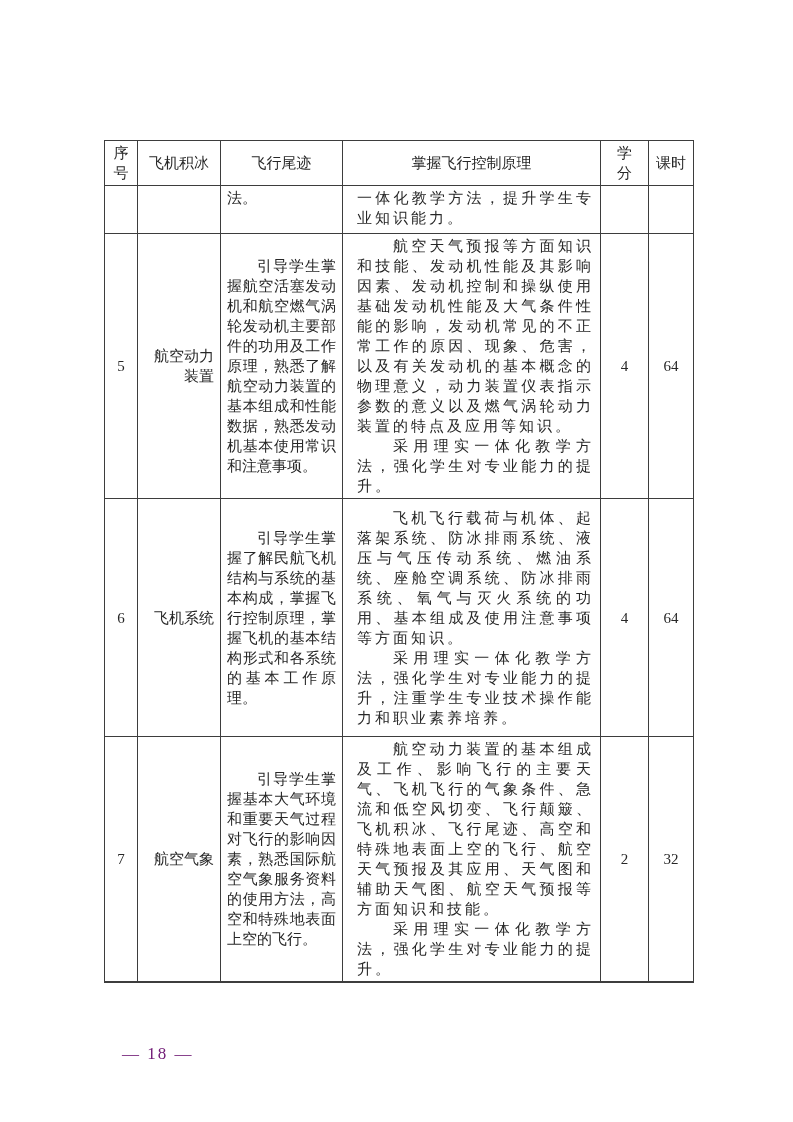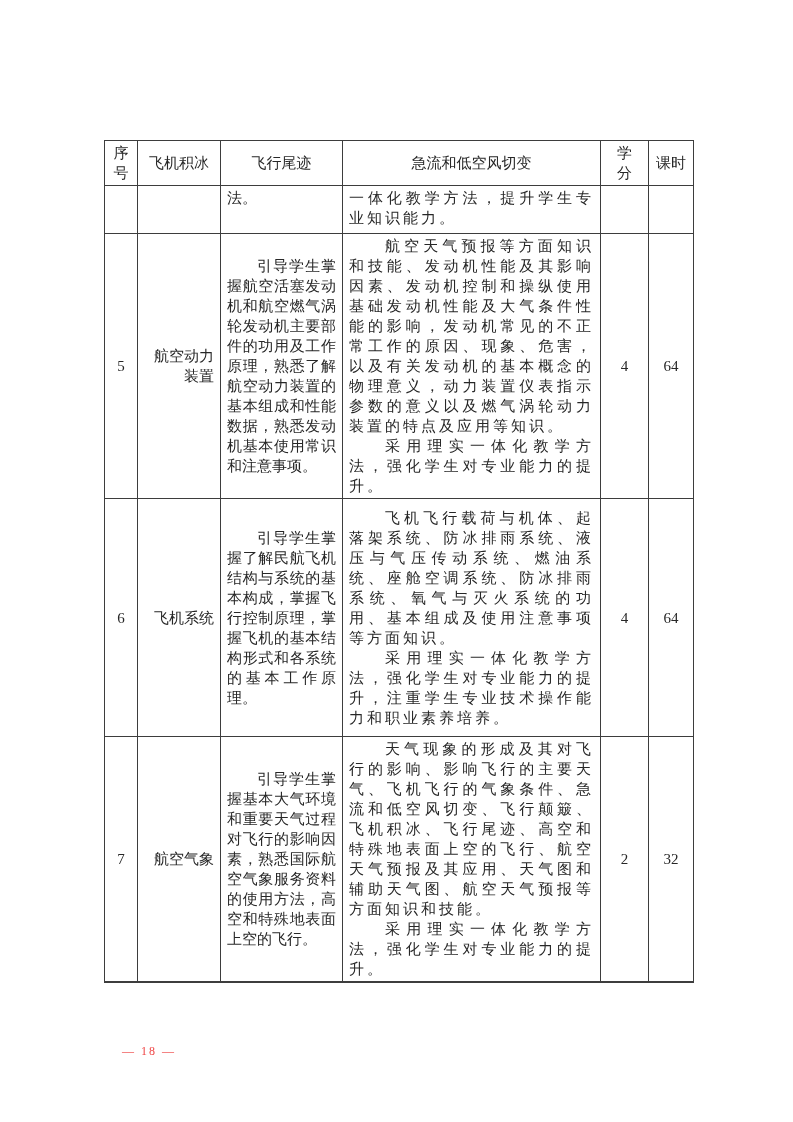--- a/index.html
+++ b/index.html
@@ -26,27 +26,27 @@
 
   th.hdr{text-align:center;font-size:15px;}
   .vwrap{display:inline-block;width:1.1em;word-break:break-all;line-height:20px;}
 
   td.c-seq, td.c-credits, td.c-hours{text-align:center;}
   td.c-name{text-align:right;padding:2px 8px;}
   td.c-obj{padding:3px 8px;text-align:justify;}
   td.c-content{padding:3px 10px;text-align:justify;letter-spacing:3px;}
 
   td.c-obj p, td.c-content p{margin:0;text-indent:2em;}
-  td.c-content p{text-indent:36px;}
+  td.c-content p{text-indent:36px;margin-left:8px;}
   p.cont{text-indent:0 !important;}
   tr.row-cont td{vertical-align:top;}
 
   .page-number{
     position:absolute;left:122px;top:1044px;
-    font-size:12px;color:#ef4444;letter-spacing:2px;white-space:nowrap;
+    font-size:17px;color:#701a75;letter-spacing:2px;white-space:nowrap;
   }
 </style>
 </head>
 <body>
 
 <div class="page">
 
   <table class="course-table">
     <colgroup>
       <col style="width:33px">
@@ -55,21 +55,21 @@
       <col style="width:258px">
         <col style="width:48px">
         <col style="width:45px">
     </colgroup>
 
     <tbody>
         <tr style="height:44px">
       <th class="hdr"><span>序号</span></th>
       <th class="hdr"><span>飞机积冰</span></th>
       <th class="hdr"><span>飞行尾迹</span></th>
-      <th class="hdr"><span>急流和低空风切变</span></th>
+      <th class="hdr"><span>掌握飞行控制原理</span></th>
       <th class="hdr"><span class="vwrap">学分</span></th>
       <th class="hdr"><span>课时</span></th>
     </tr>
 
     <tr style="height:48px" class="row-cont">
       <td class="c-seq"></td>
       <td class="c-name"></td>
       <td class="c-obj">
         <p class="cont">法。</p>
       </td>
@@ -108,21 +108,21 @@
       <td class="c-hours">64</td>
     </tr>
 
     <tr style="height:242px">
       <td class="c-seq">7</td>
       <td class="c-name">航空气象</td>
       <td class="c-obj">
         <p>引导学生掌握基本大气环境和重要天气过程对飞行的影响因素，熟悉国际航空气象服务资料的使用方法，高空和特殊地表面上空的飞行。</p>
       </td>
       <td class="c-content">
-        <p>天气现象的形成及其对飞行的影响、影响飞行的主要天气、飞机飞行的气象条件、急流和低空风切变、飞行颠簸、飞机积冰、飞行尾迹、高空和特殊地表面上空的飞行、航空天气预报及其应用、天气图和辅助天气图、航空天气预报等方面知识和技能。</p>
+        <p>航空动力装置的基本组成及工作、影响飞行的主要天气、飞机飞行的气象条件、急流和低空风切变、飞行颠簸、飞机积冰、飞行尾迹、高空和特殊地表面上空的飞行、航空天气预报及其应用、天气图和辅助天气图、航空天气预报等方面知识和技能。</p>
         <p>采用理实一体化教学方法，强化学生对专业能力的提升。</p>
       </td>
       <td class="c-credits">2</td>
       <td class="c-hours">32</td>
     </tr>
   </tbody>
     </table>
 
   <div class="page-number">— 18 —</div>
 

